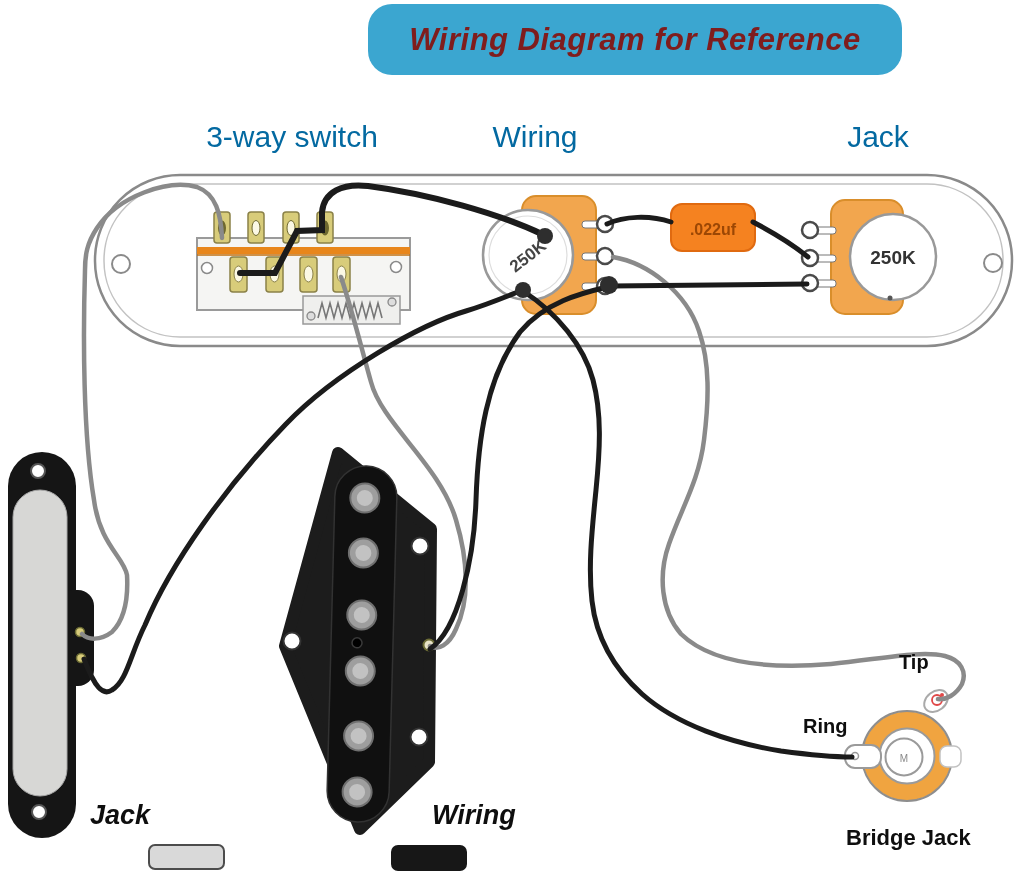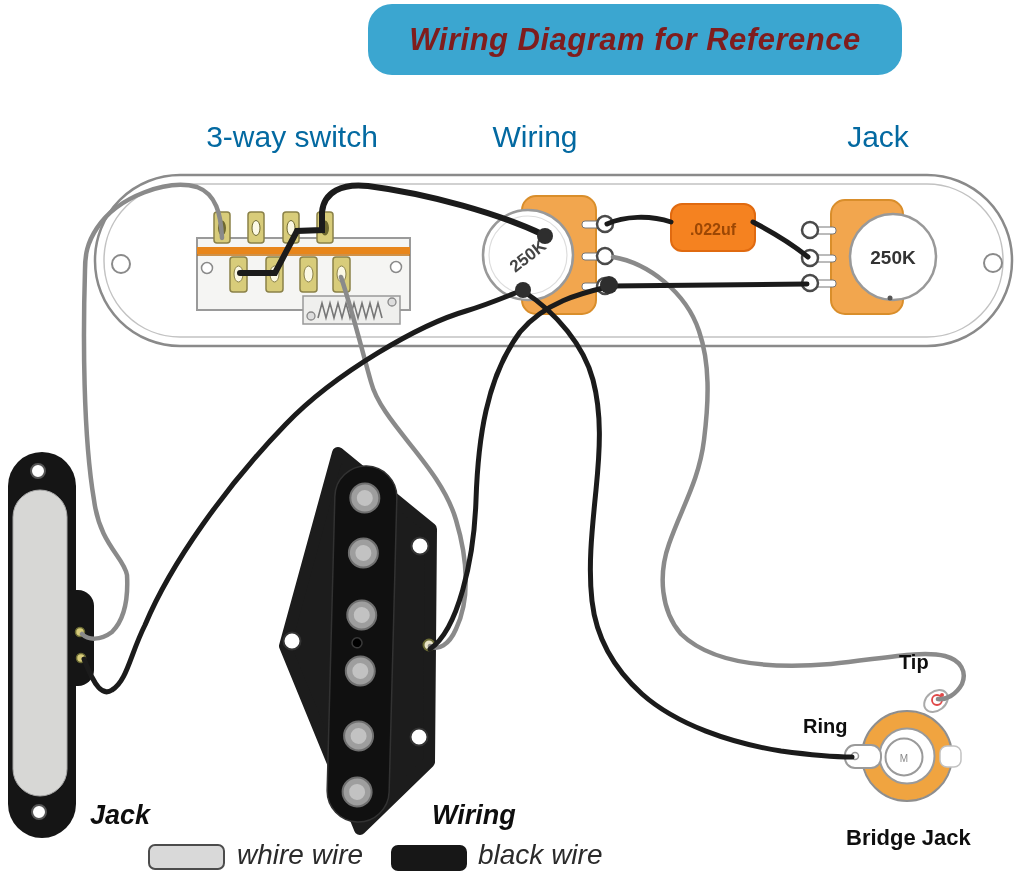--- a/index.html
+++ b/index.html
@@ -181,18 +181,16 @@
   </svg>
 
   <div class="part-label" style="left:90px;top:800px">Jack</div>
   <div class="part-label" style="left:432px;top:800px">Wiring</div>
   <div class="jack-label" style="left:899px;top:651px">Tip</div>
   <div class="jack-label" style="left:803px;top:715px">Ring</div>
   <div class="jack-label" style="left:846px;top:825px;font-size:22px">Bridge Jack</div>
 
   <div class="legend">
     <div class="swatch swatch-white"></div>
-    <div class="legend-text" style="left:237px">whire wire</div>
     <div class="swatch swatch-black"></div>
-    <div class="legend-text" style="left:478px">black wire</div>
   </div>
 
 </div>
 
 </body></html>

